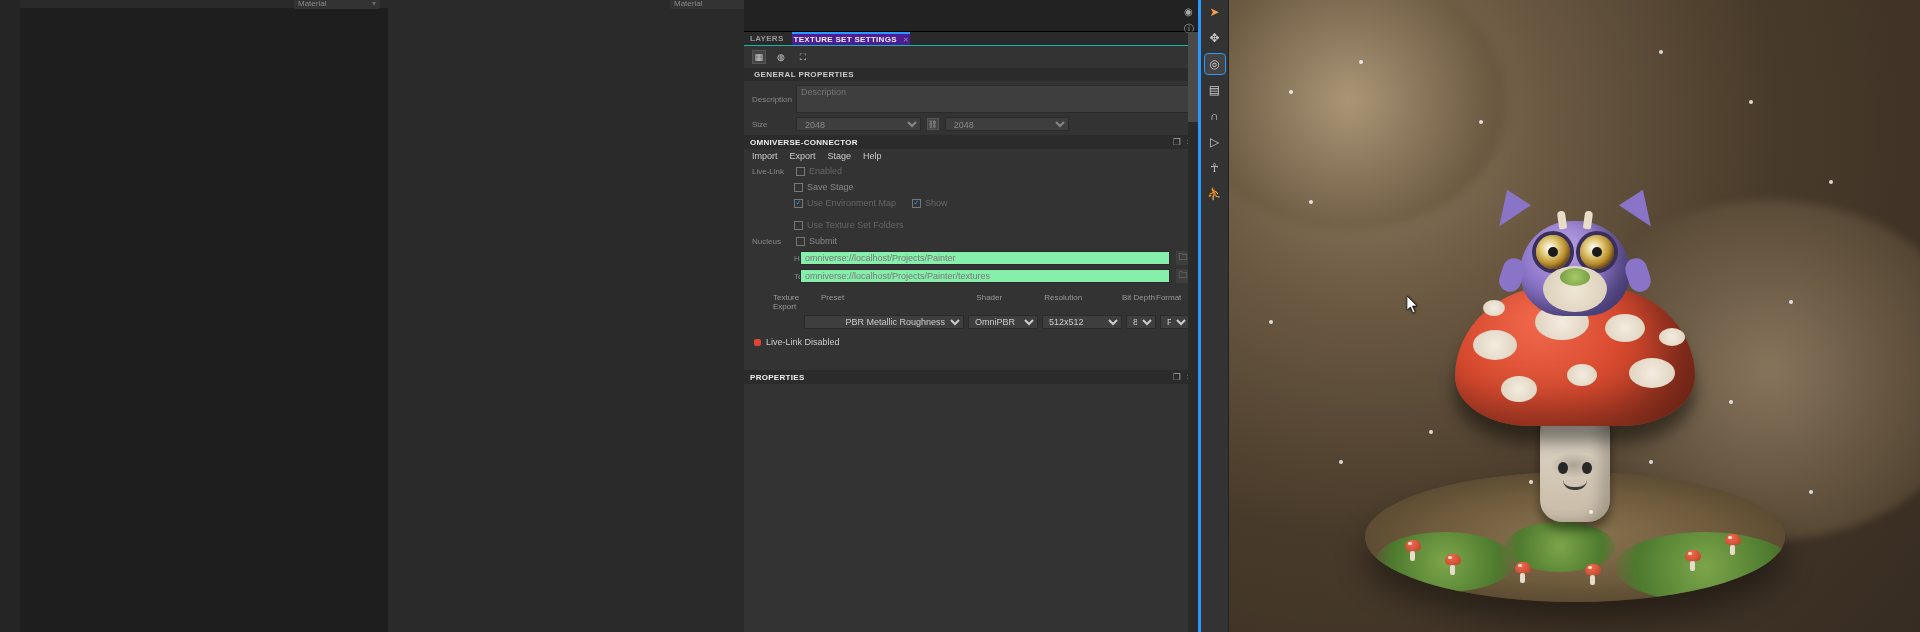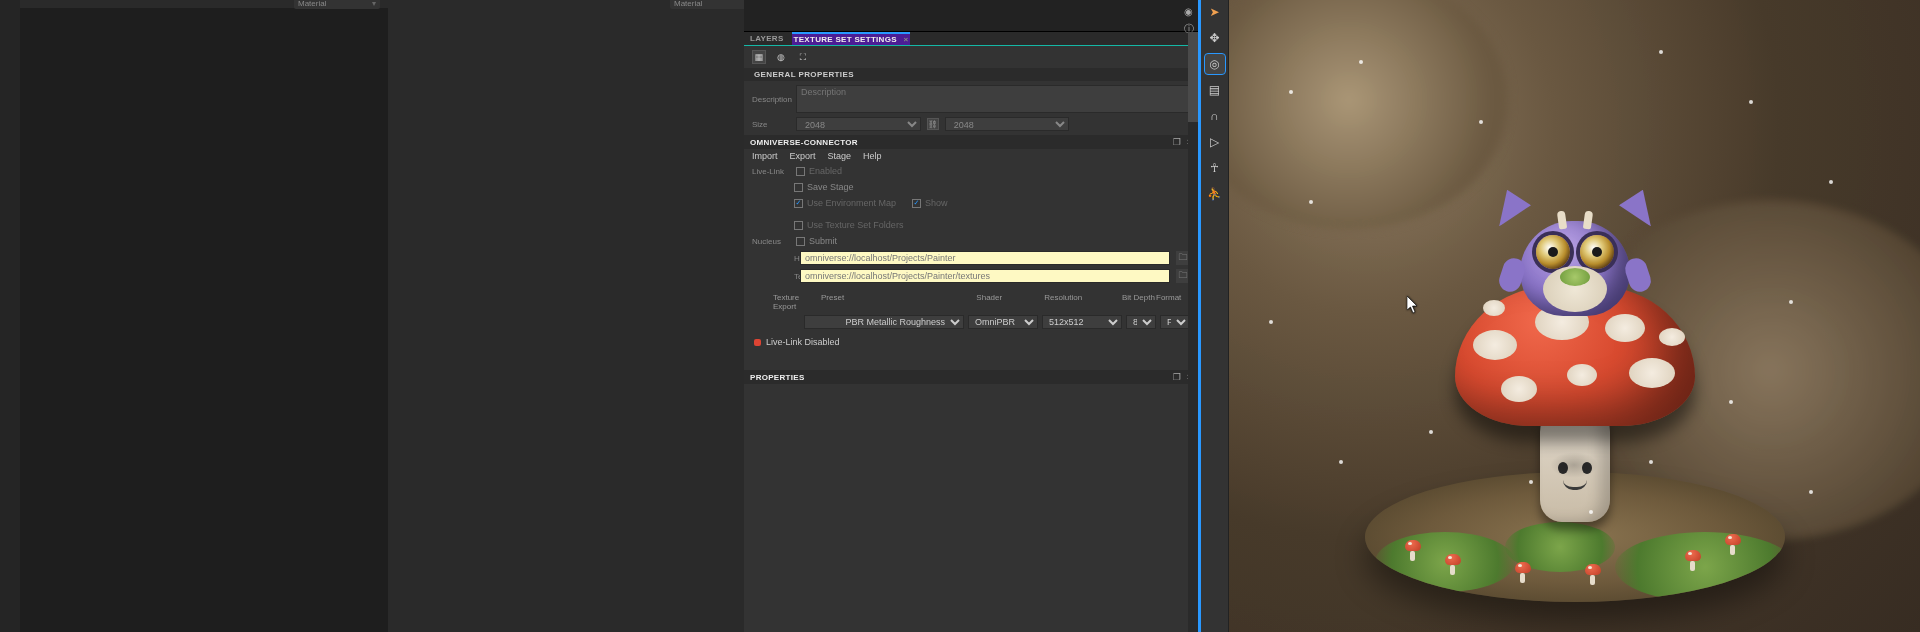--- a/index.html
+++ b/index.html
@@ -62,21 +62,21 @@
 
 .chk { display: inline-flex; align-items: center; gap: 4px; font-size: 9px; color: #888; margin-right: 10px; }
 .chk .box { width: 9px; height: 9px; border: 1px solid #777; background: #333; display: inline-flex; align-items: center; justify-content: center; font-size: 7px; color: #2998ff; }
 .chk.disabled { color: #666; }
 .chk .box.checked::after { content: "✓"; }
 
 .sub { padding-left: 50px; }
 
 .path-row { display: flex; align-items: center; padding: 2px 8px; gap: 6px; }
 .path-row .plbl { width: 38px; font-size: 8px; color: #888; padding-left: 42px; }
-.path-row .pinput { flex: 1; background: #fef9c3; border: 1px solid #2a2a2a; color: #777; font-size: 9px; padding: 1px 4px; height: 14px; }
+.path-row .pinput { flex: 1; background: #86efac; border: 1px solid #2a2a2a; color: #777; font-size: 9px; padding: 1px 4px; height: 14px; }
 .path-row .folder { width: 14px; height: 14px; background: #3e3e3e; display: flex; align-items: center; justify-content: center; font-size: 9px; color: #aaa; }
 
 .export-head { display: flex; padding: 2px 8px; font-size: 8px; color: #999; margin-left: 21px; }
 .export-head .c1 { width: 42px; }
 .export-head .c2 { flex: 1.6; }
 .export-head .c3 { flex: 0.7; }
 .export-head .c4 { flex: 0.8; }
 .export-head .c5 { width: 34px; }
 .export-head .c6 { width: 34px; }
 

